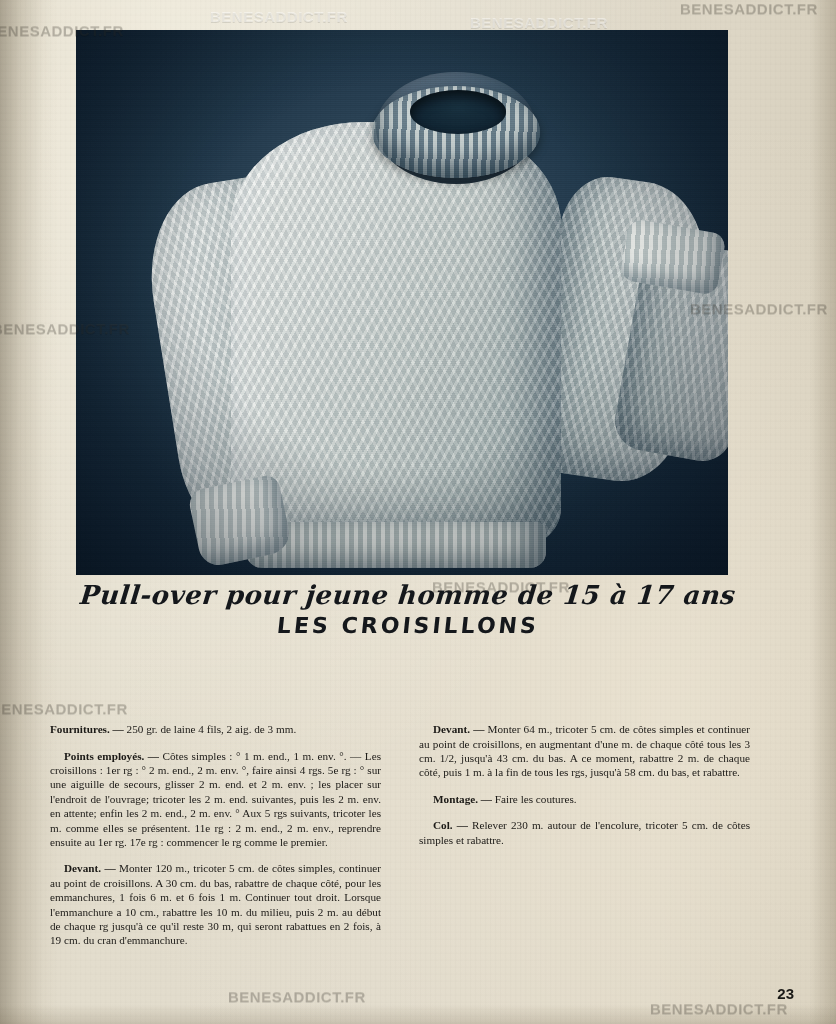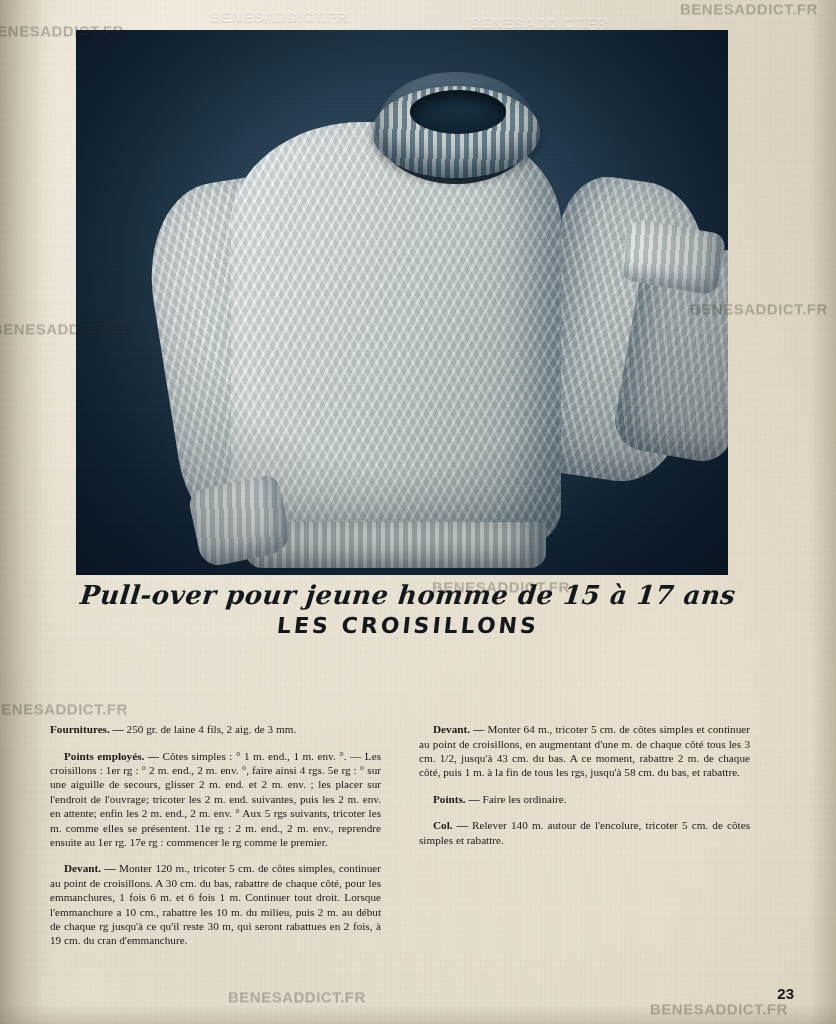--- a/index.html
+++ b/index.html
@@ -303,24 +303,24 @@
       </p>
       <p class="para indent">
         <span class="lead">Devant. —</span><span> Monter 120 m., tricoter 5 cm. de côtes simples, continuer au point de croisillons. A 30 cm. du bas, rabattre de chaque côté, pour les emmanchures, 1 fois 6 m. et 6 fois 1 m. Continuer tout droit. Lorsque l'emmanchure a 10 cm., rabattre les 10 m. du milieu, puis 2 m. au début de chaque rg jusqu'à ce qu'il reste 30 m, qui seront rabattues en 2 fois, à 19 cm. du cran d'emmanchure.</span>
       </p>
     </div>
     <div class="col">
       <p class="para indent">
         <span class="lead">Devant. —</span><span> Monter 64 m., tricoter 5 cm. de côtes simples et continuer au point de croisillons, en augmentant d'une m. de chaque côté tous les 3 cm. 1/2, jusqu'à 43 cm. du bas. A ce moment, rabattre 2 m. de chaque côté, puis 1 m. à la fin de tous les rgs, jusqu'à 58 cm. du bas, et rabattre.</span>
       </p>
       <p class="para indent">
-        <span class="lead">Points. —</span><span> Faire les ordinaire.</span>
-      </p>
-      <p class="para indent">
-        <span class="lead">Col. —</span><span> Relever 140 m. autour de l'encolure, tricoter 5 cm. de côtes simples et rabattre.</span>
+        <span class="lead">Montage. —</span><span> Faire les coutures.</span>
+      </p>
+      <p class="para indent">
+        <span class="lead">Col. —</span><span> Relever 230 m. autour de l'encolure, tricoter 5 cm. de côtes simples et rabattre.</span>
       </p>
     </div>
   </div>
 
   <div class="pagenum">23</div>
 
   <div id="watermark-layer">
       <div class="wm dark" style="left: -14px; top: 22px; transform: rotate(0deg);">BENESADDICT.FR</div>
       <div class="wm" style="left: 210px; top: 8px; transform: rotate(0deg);">BENESADDICT.FR</div>
       <div class="wm" style="left: 470px; top: 14px; transform: rotate(0deg);">BENESADDICT.FR</div>

